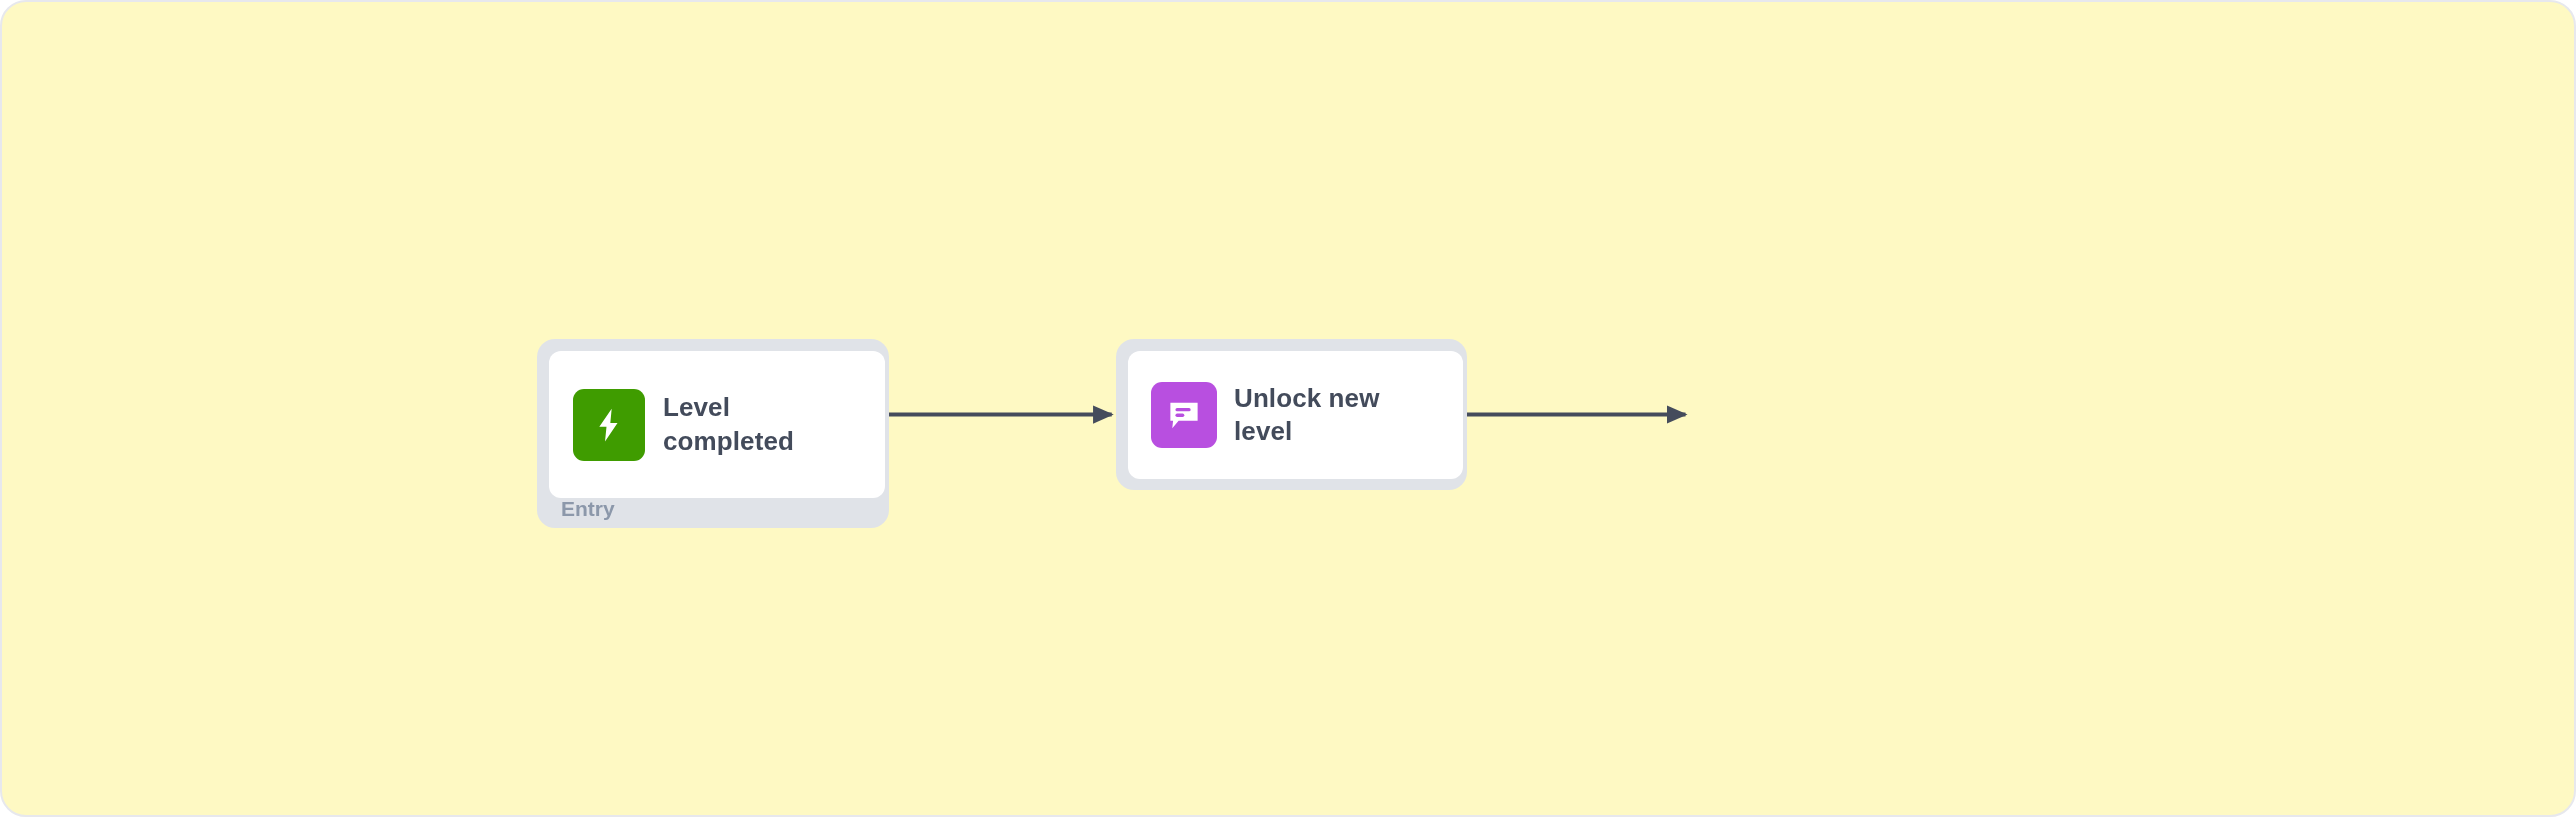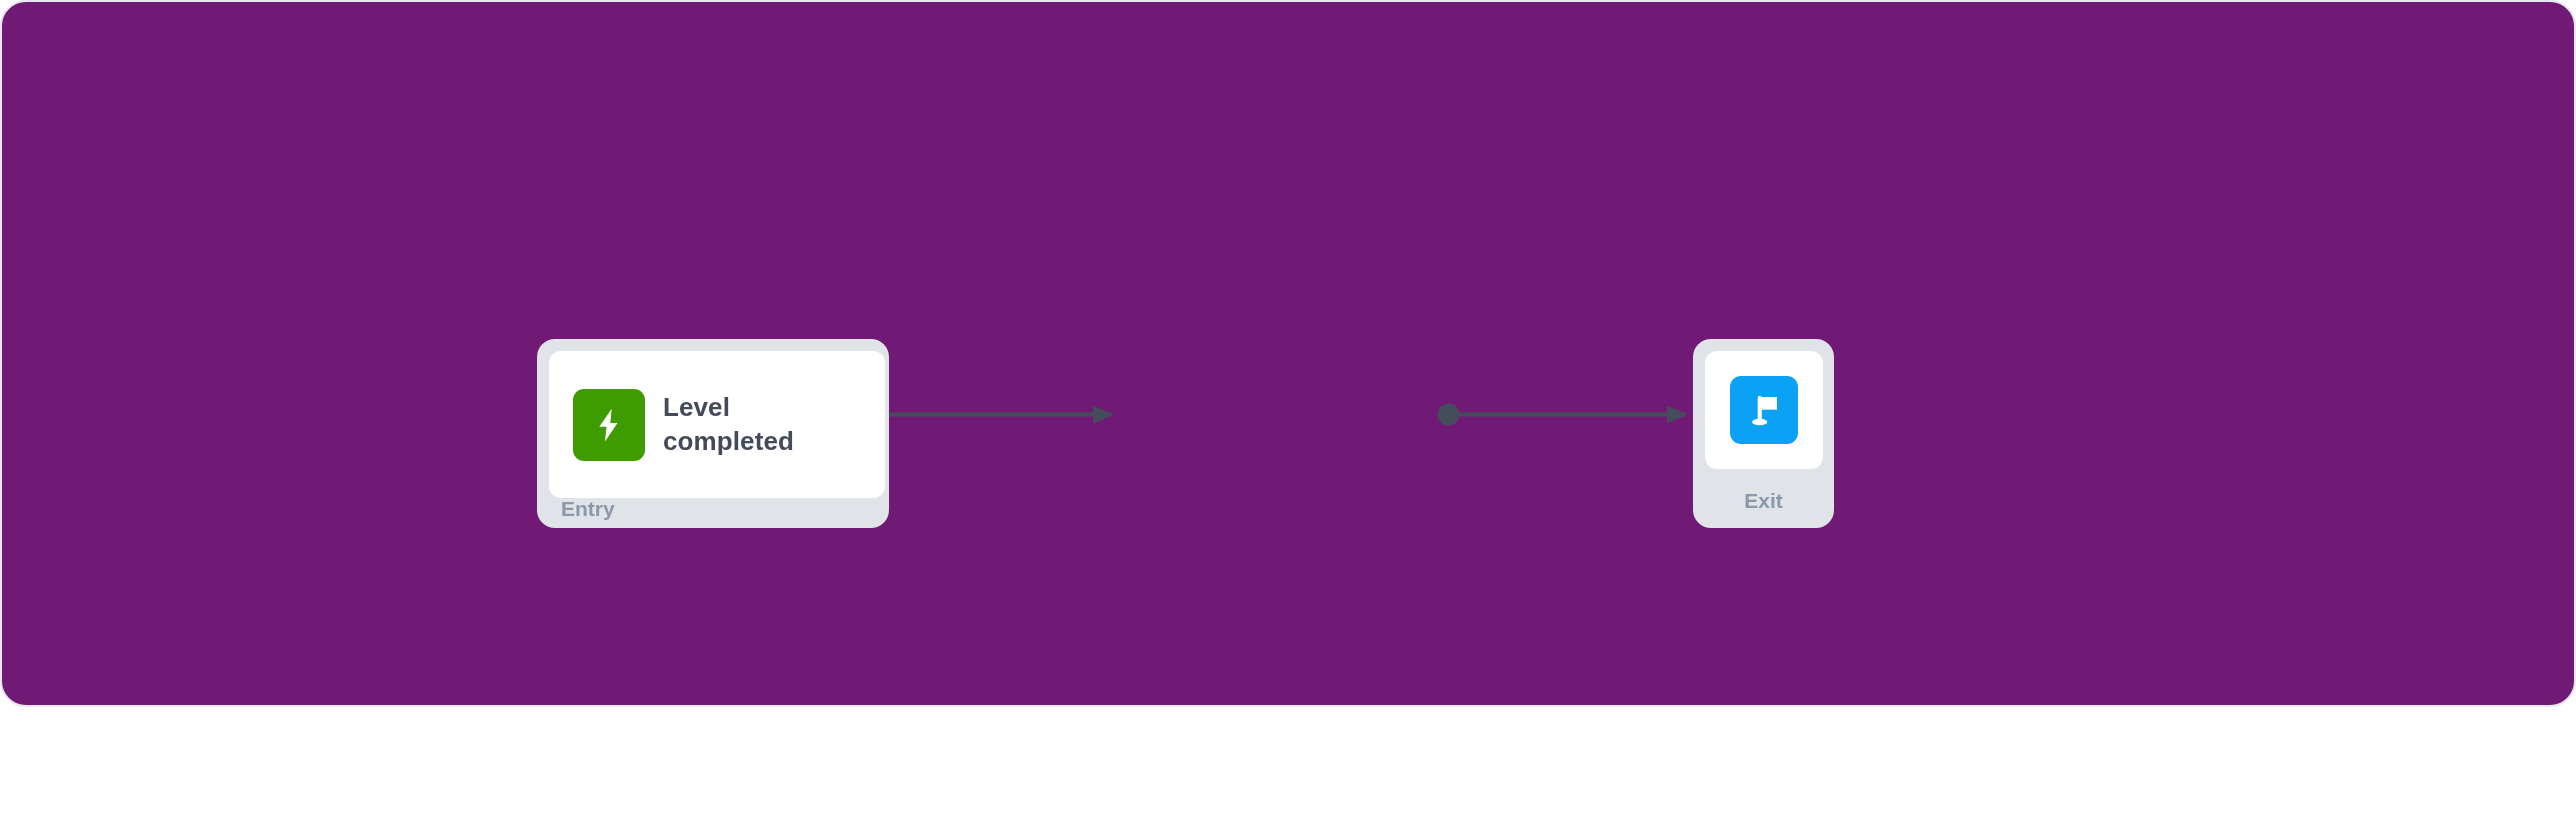--- a/index.html
+++ b/index.html
@@ -8,22 +8,22 @@
   html, body {
     width: 2576px;
     height: 839px;
     overflow: hidden;
     font-family: "Liberation Sans", sans-serif;
   }
 
   #canvas {
     position: relative;
     width: 2576px;
-    height: 707px;
-    background: #701a75;
+    height: 817px;
+    background: #fef9c3;
     border: 2px solid #e7e8ed;
     border-radius: 26px;
     overflow: hidden;
   }
 
   
   .node-group {
     position: absolute;
     background: #e0e3e8;
     border-radius: 18px;
@@ -136,31 +136,32 @@
         </svg>
       </div>
 
       <div class="node-title" id="title-entry">Level
 completed</div>
     </div>
 
     <div class="node-role" id="role-entry">Entry</div>
   </div>
 
+  <div class="node-group" id="group-action">
 
-  <div class="node-group" id="group-exit">
+    <div class="node-card" id="card-action">
 
-    <div class="node-card" id="card-exit">
-
-      <div class="icon-tile" id="tile-exit">
-        <svg width="40" height="40" viewBox="0 0 24 24" aria-hidden="true">
-          <path d="M9.6 4.2 h10.2 v7.6 H9.6 z" fill="#ffffff"></path>
-          <rect x="8.2" y="3.4" width="2.5" height="15.2" rx="1.25" fill="#ffffff"></rect>
-          <ellipse cx="9.4" cy="19.2" rx="4.6" ry="1.9" fill="#ffffff"></ellipse>
+      <div class="icon-tile" id="tile-action">
+        <svg width="38" height="38" viewBox="0 0 24 24" aria-hidden="true">
+          <path d="M3.4 4.3 h17.2 v11.4 H8.6 L4.6 20.4 l0.5 -4.7 H3.4 z" fill="#ffffff"></path>
+          <rect x="6.6" y="7.6" width="9.6" height="2.1" rx="1.05" fill="#b84fe0"></rect>
+          <rect x="6.6" y="11.1" width="5.6" height="2.1" rx="1.05" fill="#b84fe0"></rect>
         </svg>
       </div>
+
+      <div class="node-title" id="title-action">Unlock new
+level</div>
     </div>
+  </div>
 
-    <div class="node-role" id="role-exit">Exit</div>
-  </div>
 
 </div>
 
 
 </body></html>

